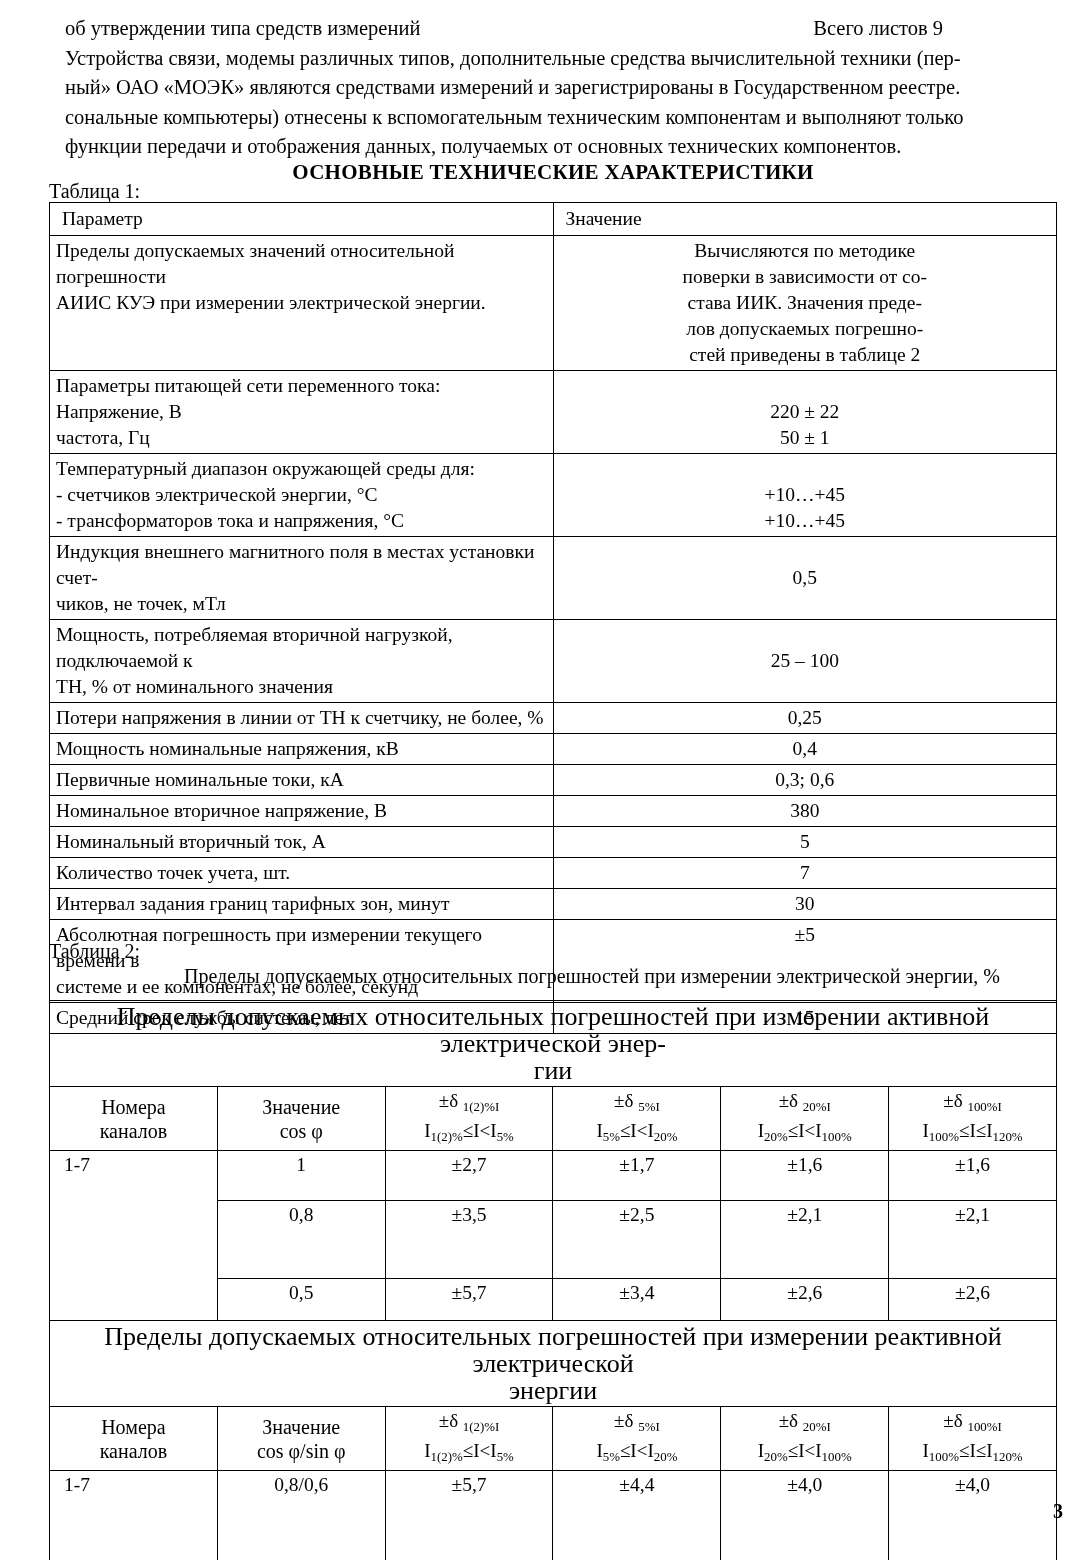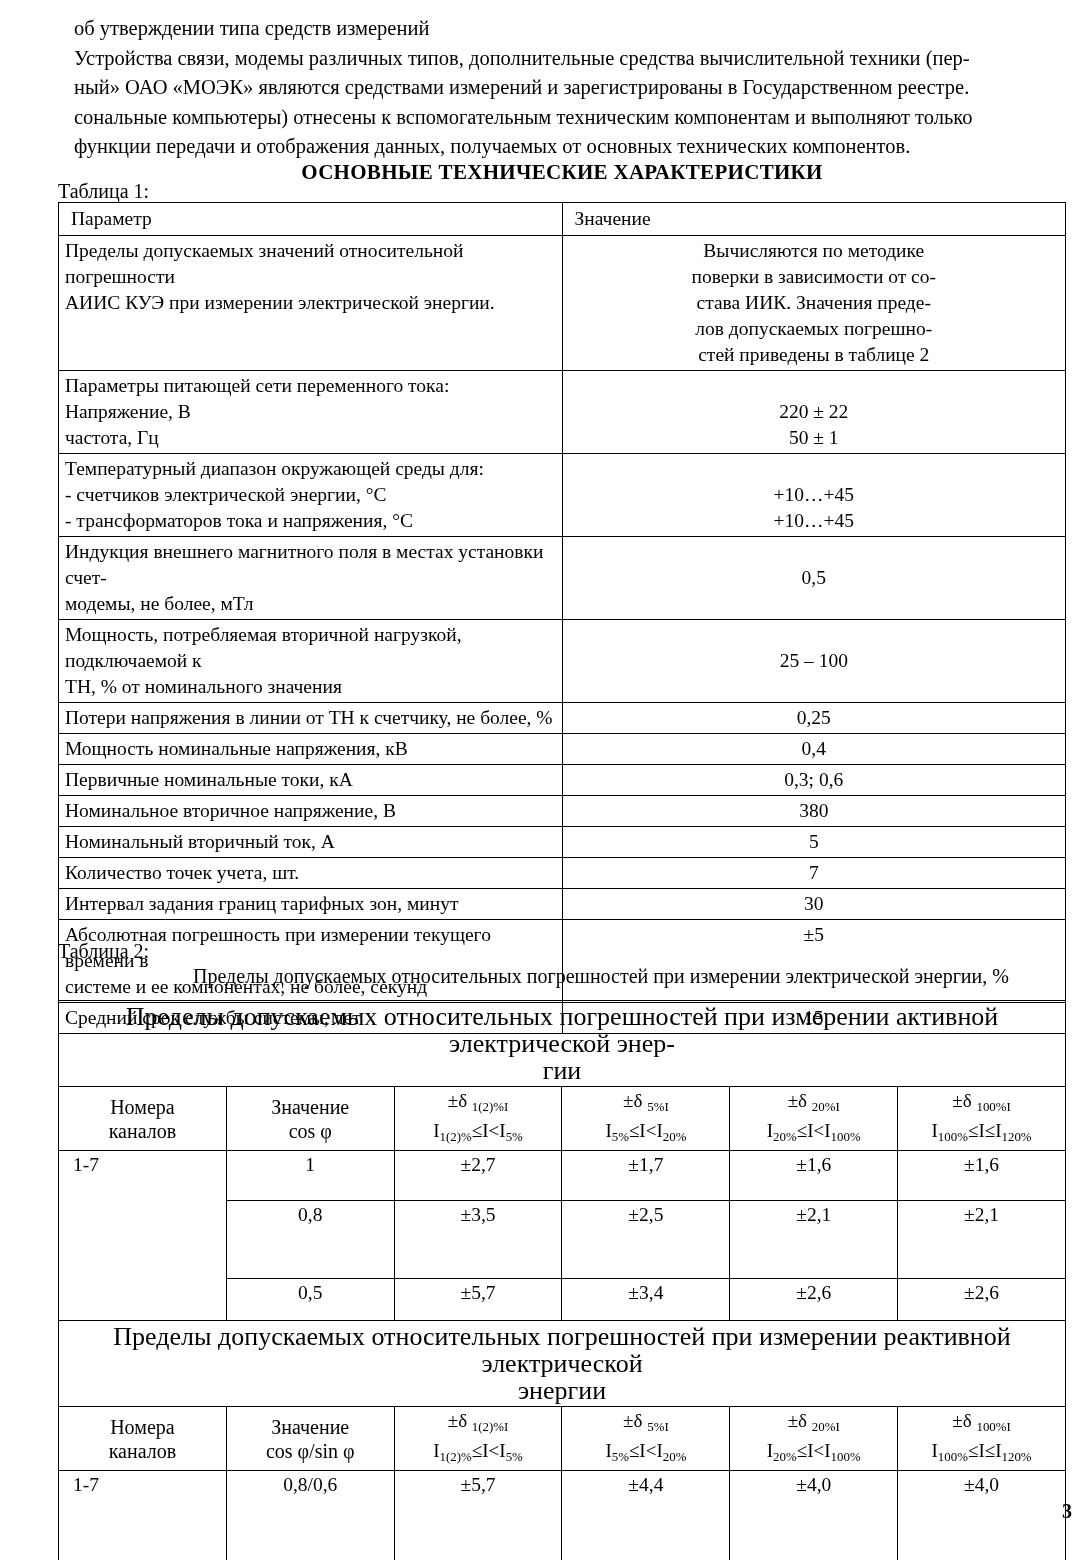--- a/index.html
+++ b/index.html
@@ -10,21 +10,21 @@
   body {
     width: 1092px;
     height: 1560px;
     position: relative;
     font-family: "Liberation Serif", "DejaVu Serif", serif;
     color: #000000;
     overflow: hidden;
   }
   .page {
     position: absolute;
-    left: 16px; top: 0;
+    left: 7px; top: 0;
     width: 926px;
     height: 1560px;
   }
 
   
   .clip-line {
     position: absolute;
     left: 0; top: 0;
     width: 1092px;
     height: 16px;
@@ -172,20 +172,21 @@
   <div class="clip-line">
     <div class="inner">
       
       
     </div>
   </div>
 
   <div class="intro">
     <div class="intro-row">
       <p>об утверждении типа средств измерений</p>
+      <p style="padding-right:122px;">Всего листов 9</p>
     </div>
     <p>Устройства связи, модемы различных типов, дополнительные средства вычислительной техники (пер-</p>
     <p>ный» ОАО «МОЭК» являются средствами измерений и зарегистрированы в Государственном реестре.</p>
     <p>сональные компьютеры) отнесены к вспомогательным техническим компонентам и выполняют только</p>
     <p class="lastline">функции передачи и отображения данных, получаемых от основных технических компонентов.</p>
   </div>
 
   <div class="section-title">ОСНОВНЫЕ ТЕХНИЧЕСКИЕ ХАРАКТЕРИСТИКИ</div>
 
   <div class="tbl-caption-right" style="left:42px; top:180px;">Таблица 1:</div>
@@ -218,21 +219,21 @@
         <tr>
           <td class="param lft mlines">Температурный диапазон окружающей среды для:
 - счетчиков электрической энергии, °С
 - трансформаторов тока и напряжения, °С</td>
           <td class="value ctr-top mlines">
 +10…+45
 +10…+45</td>
         </tr>
         <tr>
           <td class="param lft mlines">Индукция внешнего магнитного поля в местах установки счет-
-модемы, не более, мТл</td>
+чиков, не точек, мТл</td>
           <td class="value ctr-top mlines">
 0,5</td>
         </tr>
         <tr>
           <td class="param lft mlines">Мощность, потребляемая вторичной нагрузкой, подключаемой к
 ТН, % от номинального значения</td>
           <td class="value ctr-top mlines">
 25 – 100</td>
         </tr>
         <tr>

